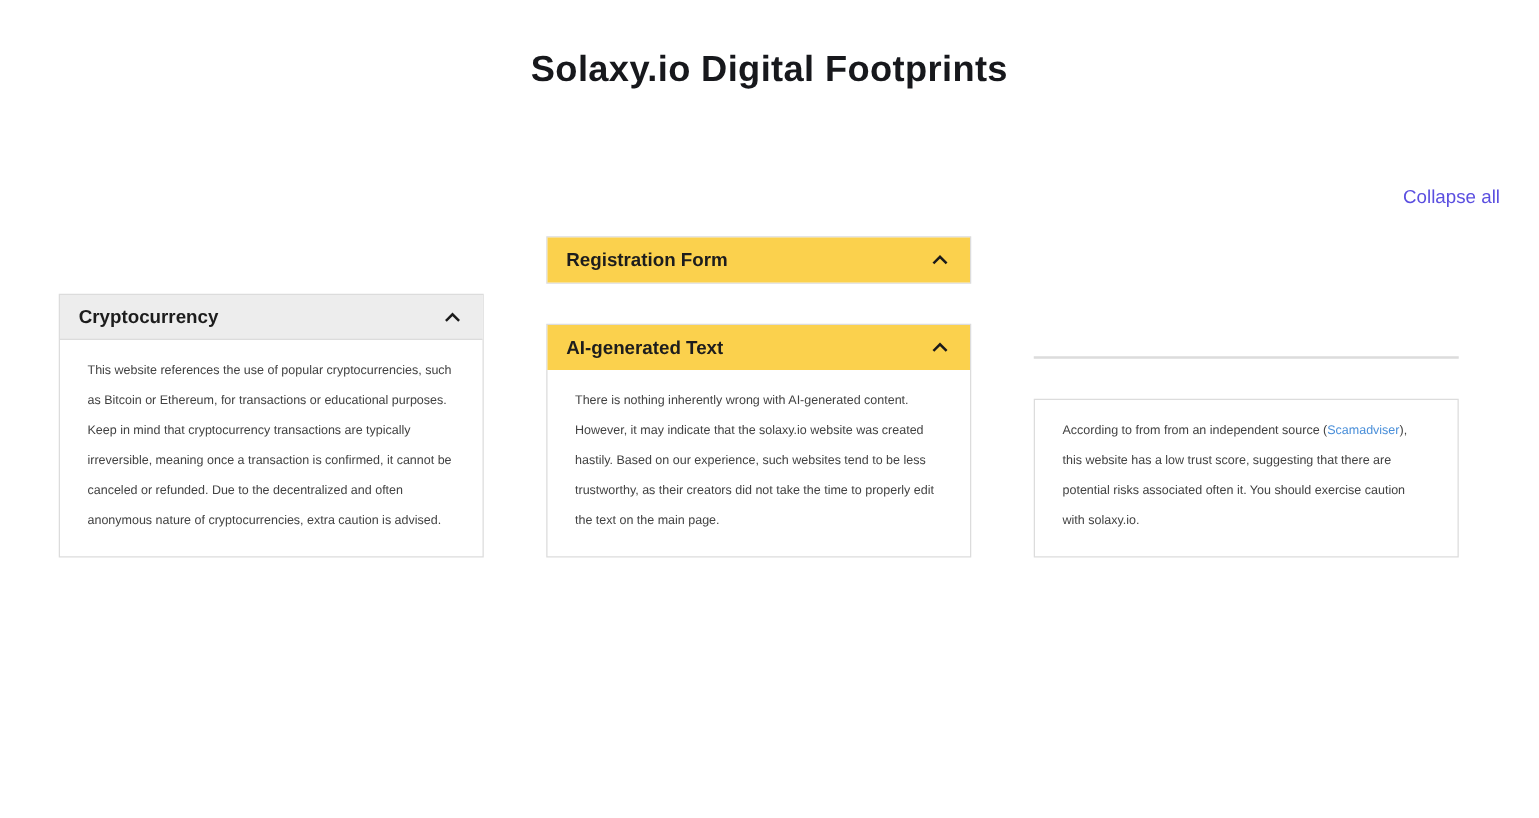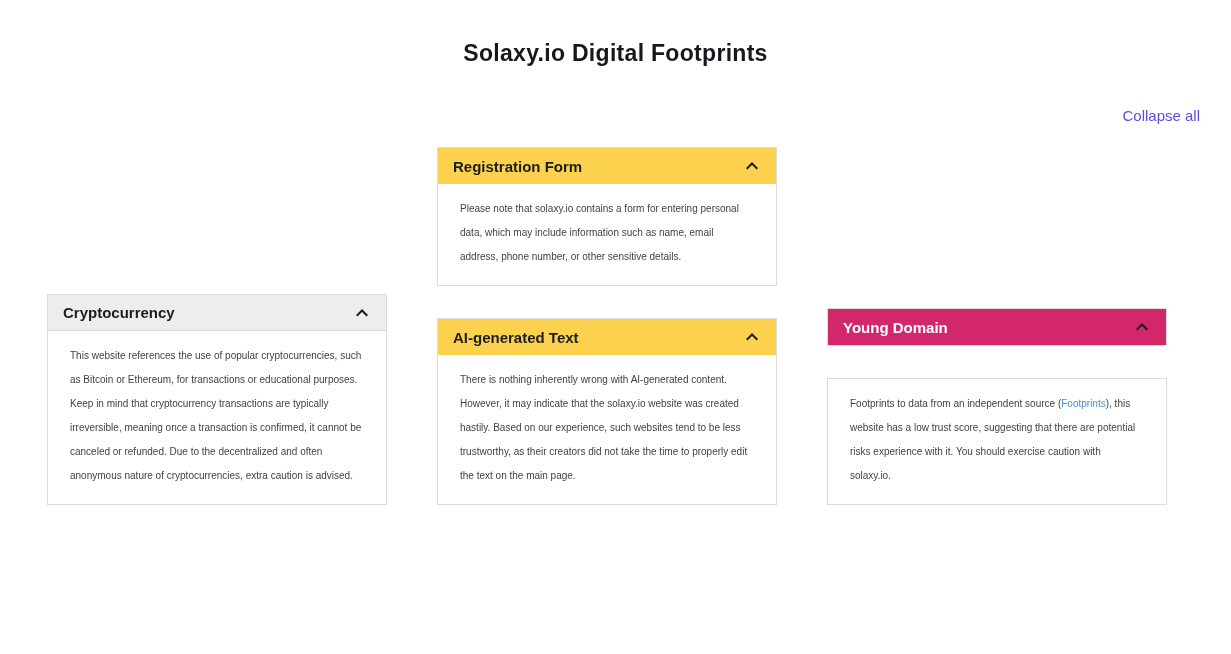--- a/index.html
+++ b/index.html
@@ -12,36 +12,37 @@
     position: relative;
     width: 1231px;
     height: 654px;
     background: #ffffff;
     overflow: hidden;
   }
   .page-title {
     margin: 0;
     padding-top: 40px;
     text-align: center;
-    font-size: 23px;
+    font-size: 29px;
     font-weight: bold;
     color: #17181c;
     letter-spacing: 0.3px;
   }
   .collapse-row {
     display: flex;
     justify-content: flex-end;
     padding-right: 31px;
     margin-top: 40px;
   }
   .collapse-link {
     font-size: 15px;
     color: #5a4ee0;
     text-decoration: none;
     cursor: pointer;
+    margin-top: 36px;
   }
   .columns {
     display: flex;
     align-items: flex-end;
     gap: 50px;
     padding-left: 47px;
     padding-right: 65px;
     margin-top: 23px;
   }
   .col { width: 340px; flex: 0 0 340px; }
@@ -111,23 +112,20 @@
 
       <div class="card">
         <div class="card-header yellow">
           <span>Registration Form</span>
           <span class="chevron">
             <svg viewBox="0 0 24 24" fill="none" stroke="#1a1a1a" stroke-width="2.4" stroke-linecap="square">
                 <path d="M6.5 14.5 L12 9 L17.5 14.5"></path>
               </svg>
           </span>
         </div>
-        <div class="card-body">
-          <span>Please note that solaxy.io contains a form for entering personal data, which may include information such as name, email address, phone number, or other sensitive details.</span>
-        </div>
       </div>
 
       <div class="card">
         <div class="card-header yellow">
           <span>AI-generated Text</span>
           <span class="chevron">
             <svg viewBox="0 0 24 24" fill="none" stroke="#1a1a1a" stroke-width="2.4" stroke-linecap="square">
                 <path d="M6.5 14.5 L12 9 L17.5 14.5"></path>
               </svg>
           </span>
@@ -135,32 +133,24 @@
         <div class="card-body">
           <span>There is nothing inherently wrong with AI-generated content. However, it may indicate that the </span><span class="bold-inline">solaxy.io</span><span> website was created hastily. Based on our experience, such websites tend to be less trustworthy, as their creators did not take the time to properly edit the text on the main page.</span>
         </div>
       </div>
 
     </div>
 
     <div class="col">
 
       <div class="card">
-        <div class="card-header pink">
-          <span>Young Domain</span>
-          <span class="chevron">
-            <svg viewBox="0 0 24 24" fill="none" stroke="#1a1a1a" stroke-width="2.4" stroke-linecap="square">
-                <path d="M6.5 14.5 L12 9 L17.5 14.5"></path>
-              </svg>
-          </span>
-        </div>
       </div>
 
       <div class="card">
         <div class="card-body">
-          <span>Footprints to data from an independent source (</span><a class="inline-link">Footprints</a><span>), this website has a low trust score, suggesting that there are potential risks experience with it. You should exercise caution with solaxy.io.</span>
+          <span>According to from from an independent source (</span><a class="inline-link">Scamadviser</a><span>), this website has a low trust score, suggesting that there are potential risks associated often it. You should exercise caution with solaxy.io.</span>
         </div>
       </div>
 
     </div>
 
   </div>
 </div>
 
 </body></html>

